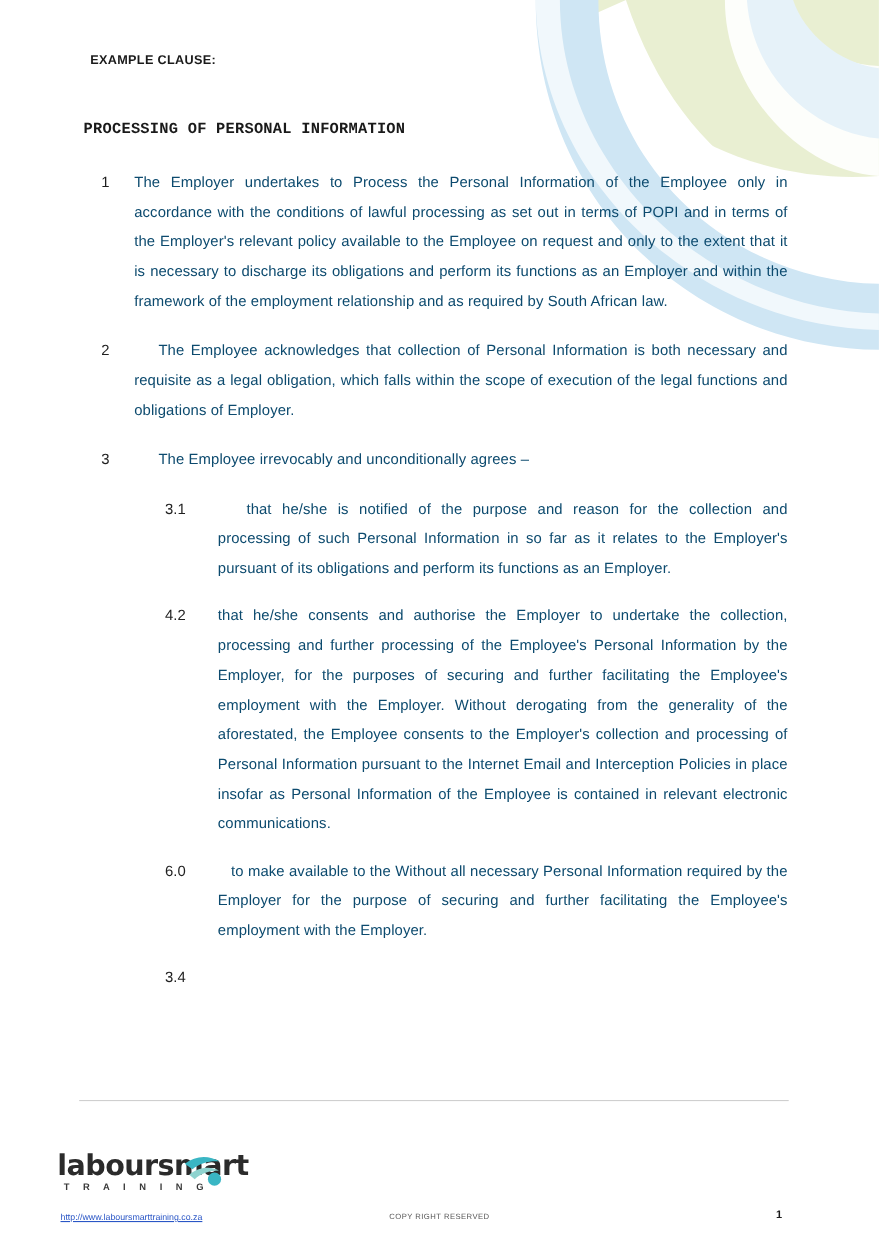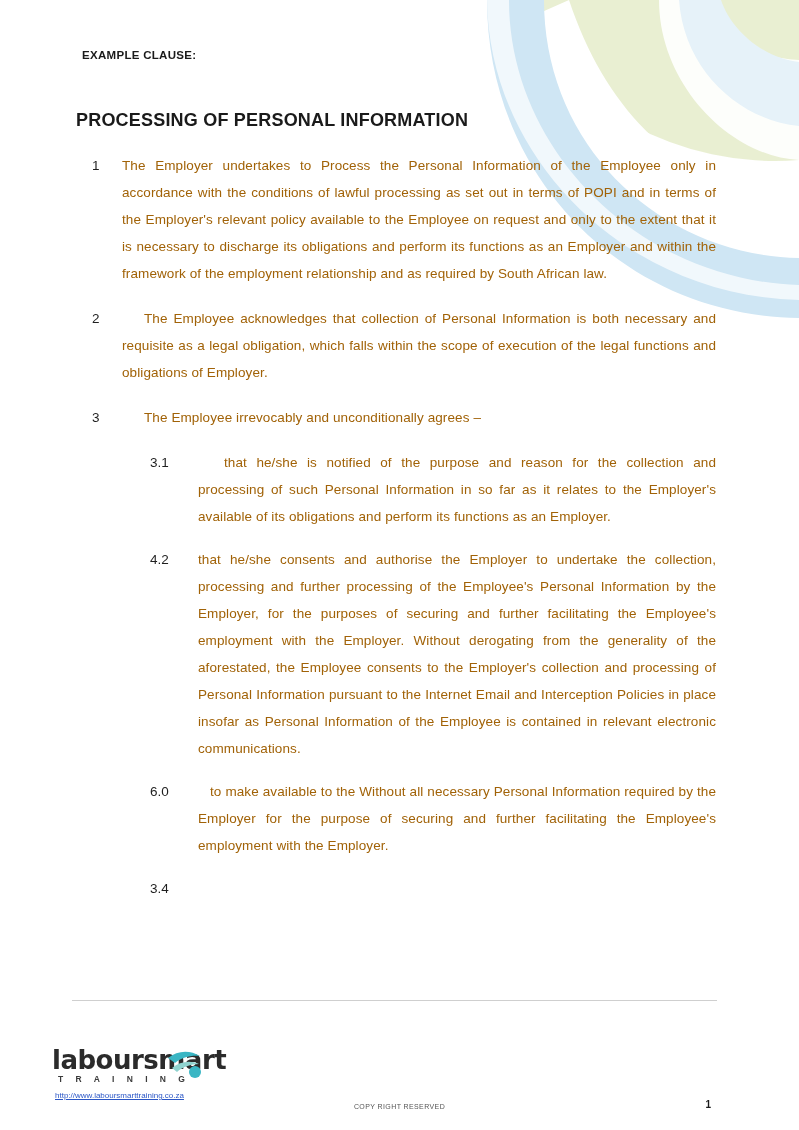--- a/index.html
+++ b/index.html
@@ -40,23 +40,24 @@
     top: 49px;
     font-size: 11.5px;
     font-weight: bold;
     letter-spacing: 0.3px;
   }
 
   .heading-title {
     position: absolute;
     left: 76px;
     top: 110px;
-    font-size: 18px;
+    font-size: 14px;
     font-weight: bold;
     letter-spacing: 0.2px;
+    font-family: Liberation Mono, monospace;
   }
 
   .body-area {
     position: absolute;
     left: 76px;
     top: 152px;
     width: 640px;
   }
 
   .clause {
@@ -68,21 +69,21 @@
     flex: 0 0 auto;
     font-size: 13.5px;
     line-height: 27px;
     color: #1f1f1f;
   }
   .clause .txt {
     flex: 1 1 auto;
     font-size: 13.5px;
     line-height: 27px;
     text-align: justify;
-    color: #a16207;
+    color: #0c4a6e;
     letter-spacing: 0.1px;
   }
 
   
   .lvl1 { padding-left: 16px; }
   .lvl1 > .num { width: 30px; }
   .lvl1 > .txt { padding-right: 0px; }
 
   
   .lvl2 { padding-left: 42px; margin-bottom: 16px; }
@@ -137,21 +138,21 @@
     position: absolute;
     left: 166px;
     top: 22px;
     width: 40px;
     height: 40px;
   }
 
   .footer-url {
     position: absolute;
     left: 55px;
-    top: 71px;
+    top: 82px;
     font-size: 8px;
     color: #2a56c6;
   }
   .footer-center {
     position: absolute;
     left: 0;
     top: 83px;
     width: 799px;
     text-align: center;
     font-size: 7px;
@@ -200,21 +201,21 @@
       <div class="txt indent-hang-1">The Employee acknowledges that collection of Personal Information is both necessary and requisite as a legal obligation, which falls within the scope of execution of the legal functions and obligations of Employer.</div>
     </div>
 
     <div class="clause lvl1">
       <div class="num">3</div>
       <div class="txt indent-hang-1">The Employee irrevocably and unconditionally agrees –</div>
     </div>
 
     <div class="clause lvl2">
       <div class="num">3.1</div>
-      <div class="txt indent-hang-2">that he/she is notified of the purpose and reason for the collection and processing of such Personal Information in so far as it relates to the Employer's available of its obligations and perform its functions as an Employer.</div>
+      <div class="txt indent-hang-2">that he/she is notified of the purpose and reason for the collection and processing of such Personal Information in so far as it relates to the Employer's pursuant of its obligations and perform its functions as an Employer.</div>
     </div>
 
     <div class="clause lvl2">
       <div class="num">4.2</div>
       <div class="txt">that he/she consents and authorise the Employer to undertake the collection, processing and further processing of the Employee's Personal Information by the Employer, for the purposes of securing and further facilitating the Employee's employment with the Employer. Without derogating from the generality of the aforestated, the Employee consents to the Employer's collection and processing of Personal Information pursuant to the Internet Email and Interception Policies in place insofar as Personal Information of the Employee is contained in relevant electronic communications.</div>
     </div>
 
     <div class="clause lvl2">
       <div class="num">6.0</div>
       <div class="txt indent-hang-3">to make available to the Without all necessary Personal Information required by the Employer for the purpose of securing and further facilitating the Employee's employment with the Employer.</div>

